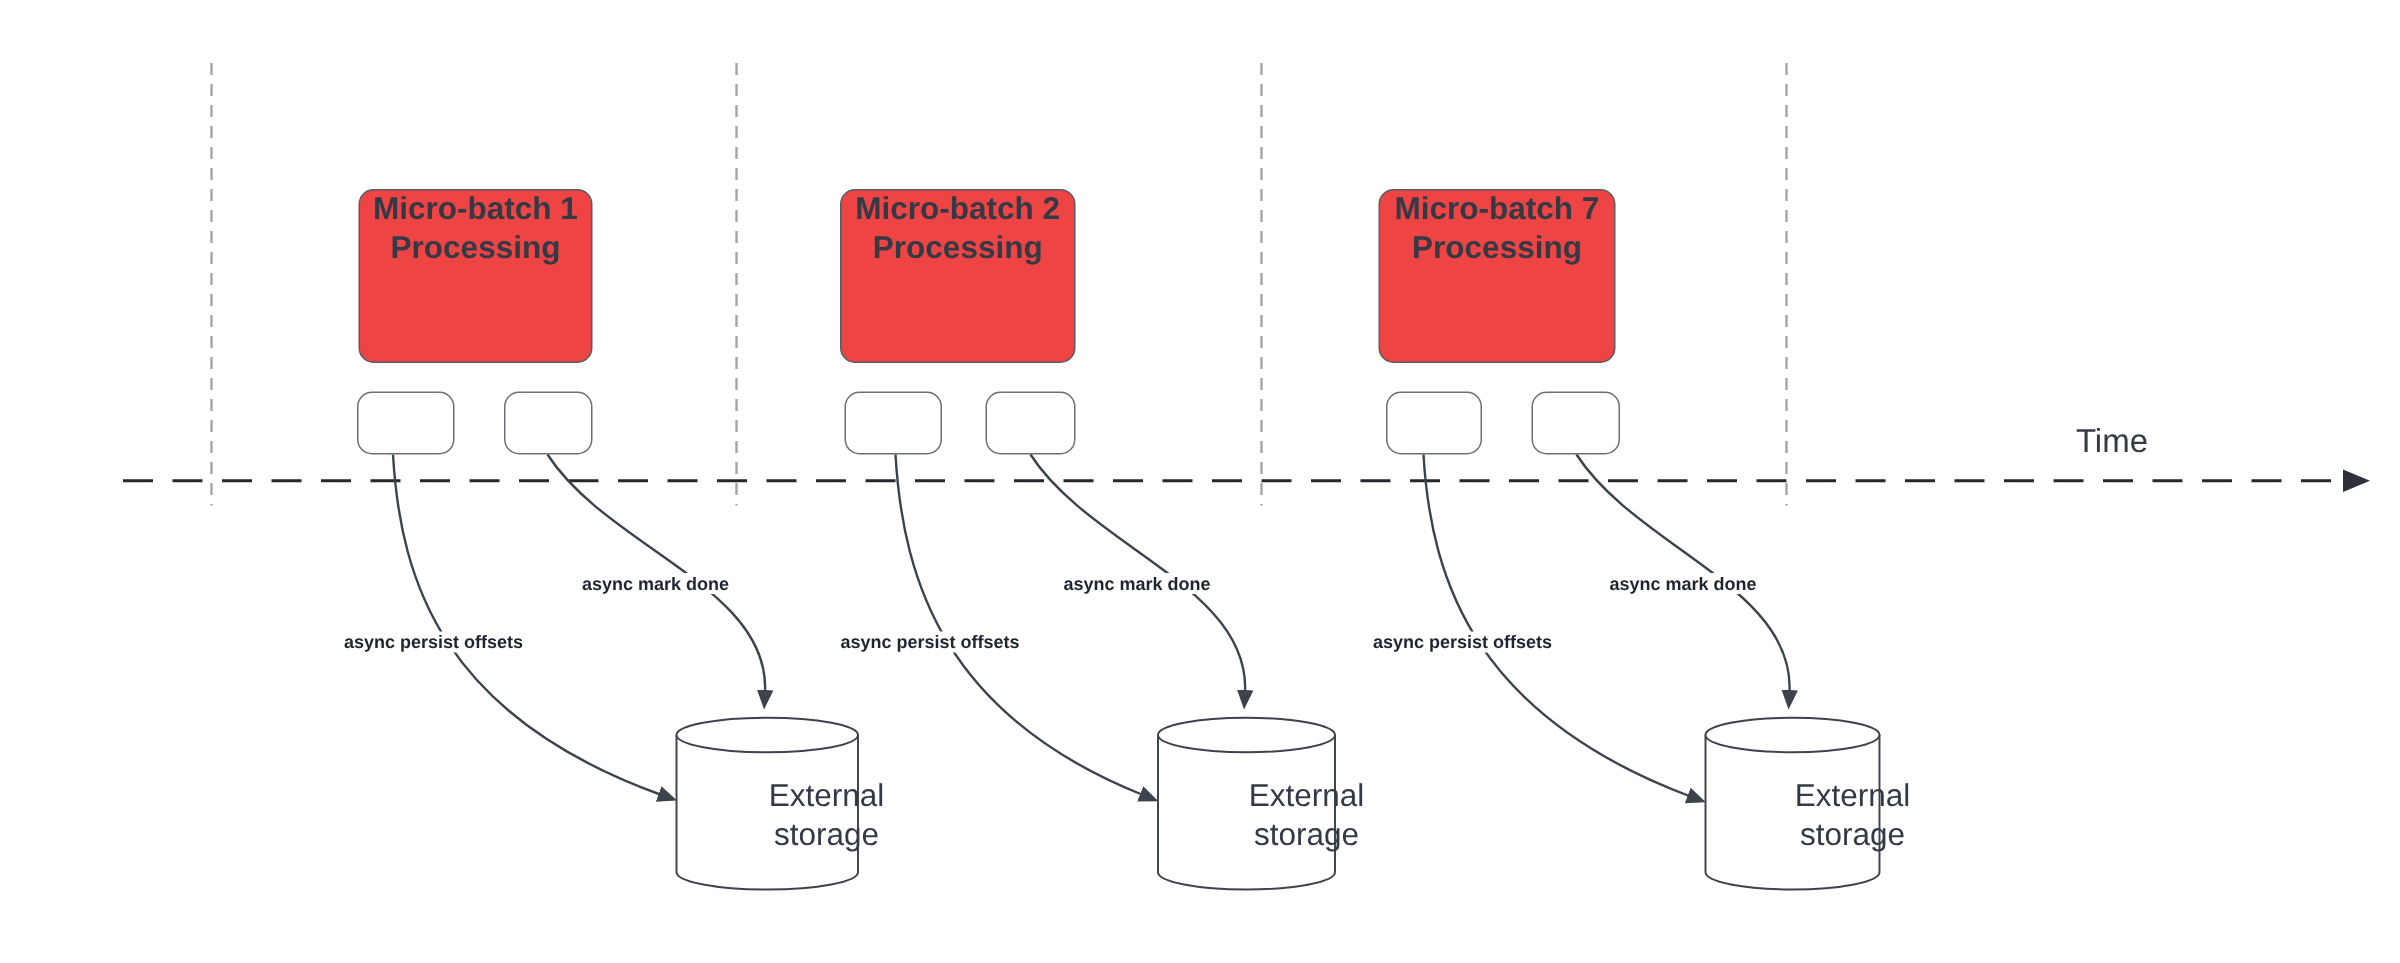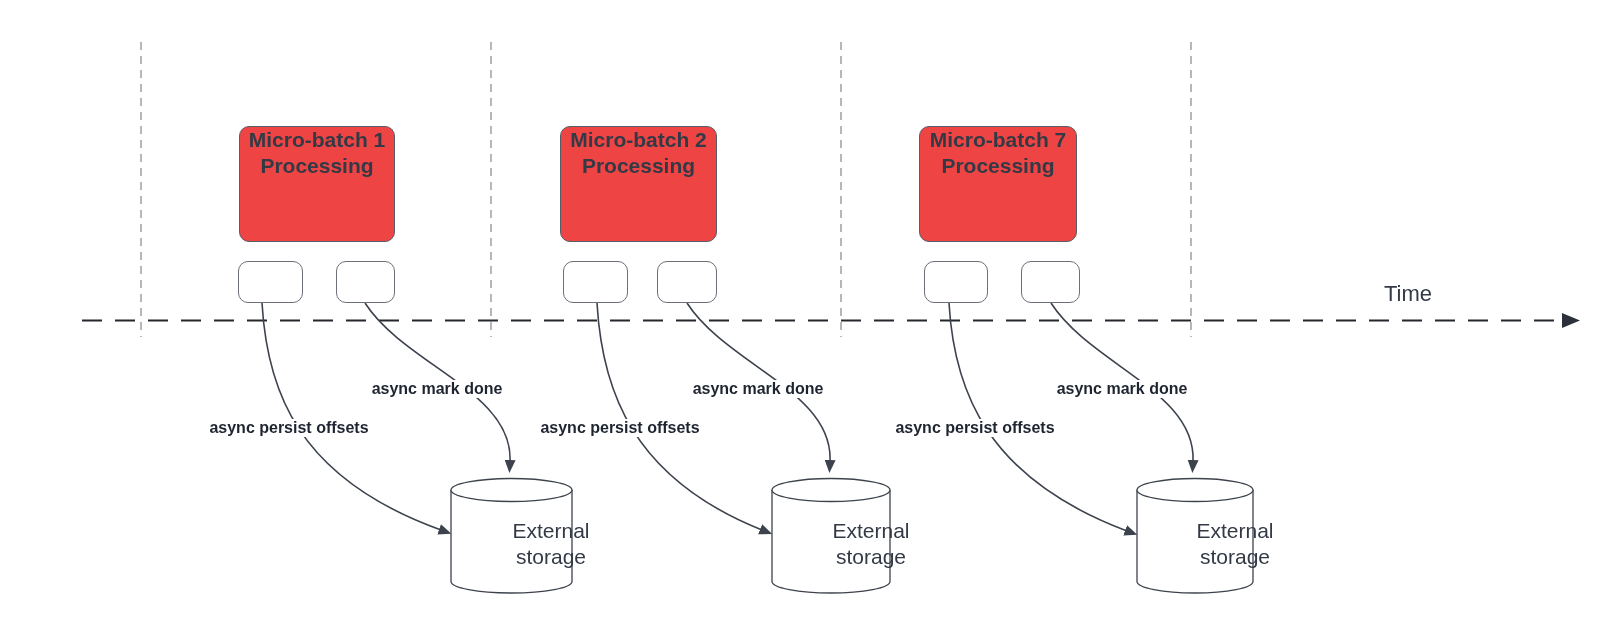--- a/index.html
+++ b/index.html
@@ -35,21 +35,21 @@
     box-sizing: border-box;
     top: 261px;
     height: 42px;
     border: 1.3px solid #6b7078;
     border-radius: 10px;
     background: #ffffff;
   }
   .conn-label {
     position: absolute;
     transform: translate(-50%, -50%);
-    font-size: 16px;
+    font-size: 12px;
     font-weight: bold;
     color: #1f2530;
     background: #ffffff;
     padding: 0 3px;
     white-space: nowrap;
   }
   .storage-label {
     position: absolute;
     transform: translateX(-50%);
     text-align: center;

